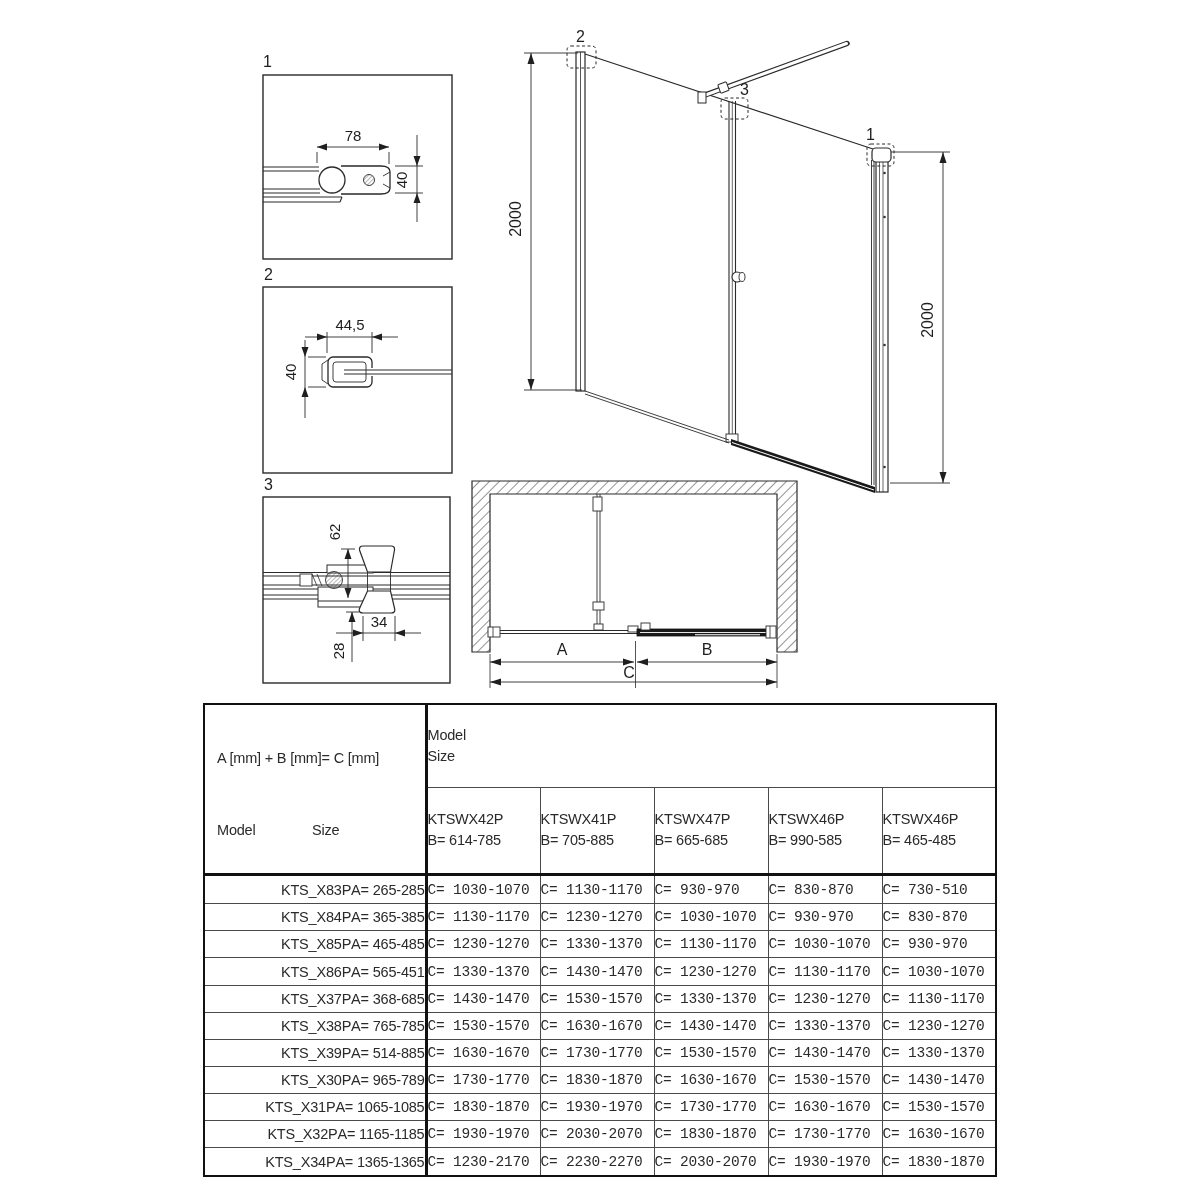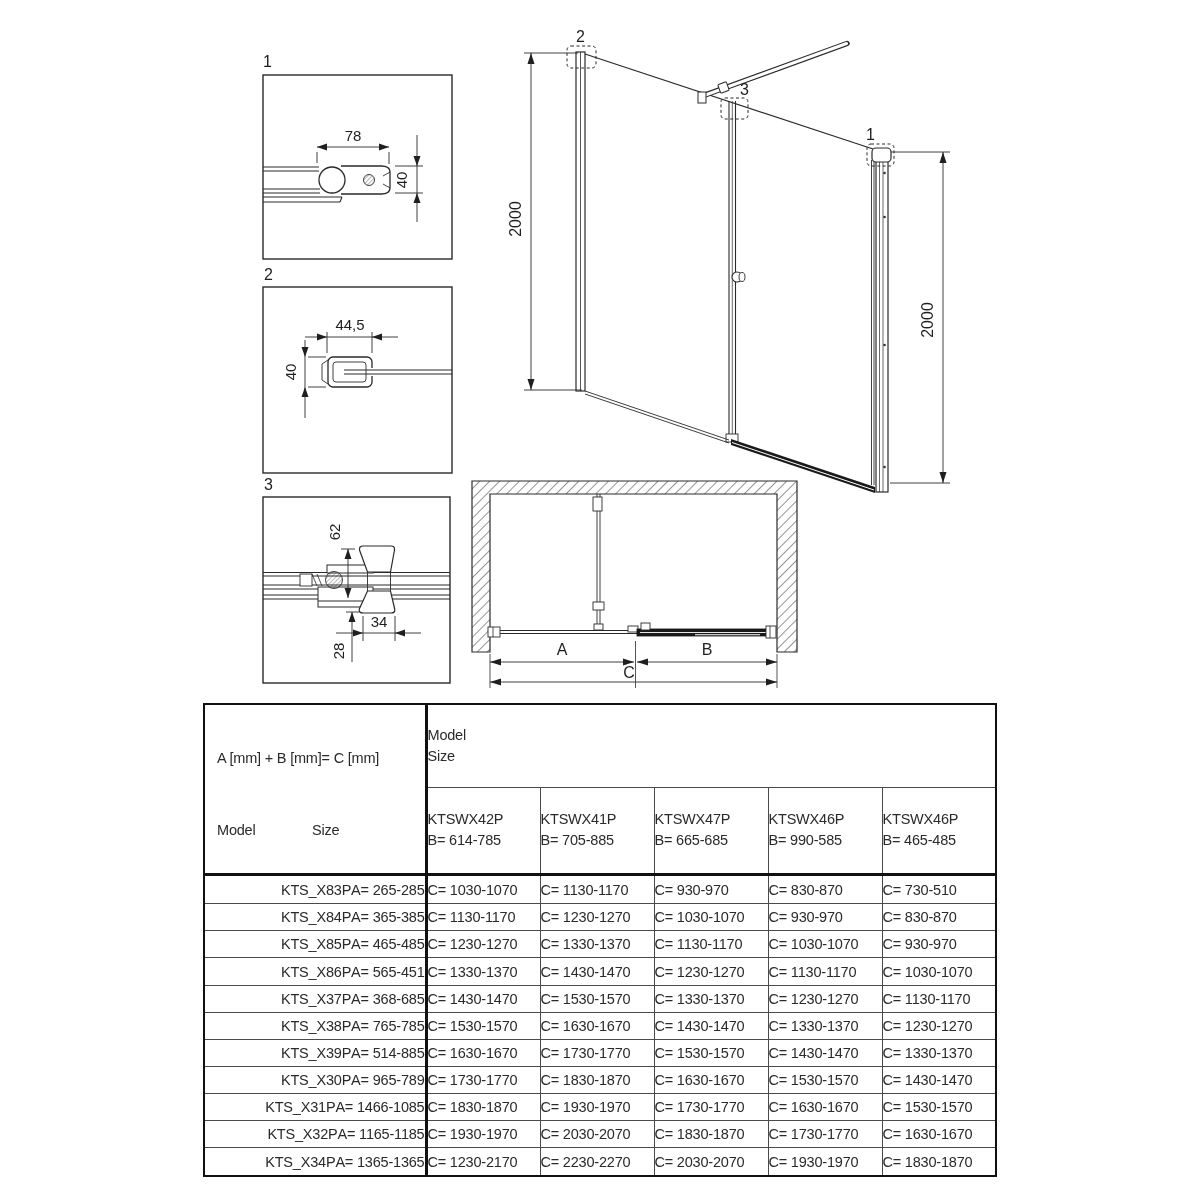--- a/index.html
+++ b/index.html
@@ -20,21 +20,21 @@
                 height:96px;padding:8px 6px 6px 12px;gap:41px;}
   .formula{padding-top:8px;}
   .corner-bottom{display:flex;}
   .corner-bottom .m{width:95px;}
   td.group-head{border-bottom:1px solid #4a4a4a;padding:5px 0 0 10px;line-height:1.45;
                 vertical-align:top;}
   td.col-head{border-bottom:3px solid #111;border-left:1px solid #4a4a4a;
               padding:4px 0 0 8px;line-height:1.5;vertical-align:top;margin-left:44px;}
   td.left-cell{border-right:3px solid #111;border-top:1px solid #4a4a4a;padding-left:14px;text-align:right;}
   td.left-cell .model{display:inline-block;width:88px;}
-  td.c-cell{border-left:1px solid #4a4a4a;border-top:1px solid #4a4a4a;padding-left:8px;}
+  td.c-cell{border-left:1px solid #4a4a4a;border-top:1px solid #4a4a4a;padding-left:8px;font-family:Liberation Mono, monospace;}
 </style>
 </head>
 <body>
 
 <div class="page">
 
 <svg class="drawings" width="1200" height="700" viewBox="0 0 1200 700">
   <defs>
     <pattern id="hatch" width="7" height="7" patternUnits="userSpaceOnUse" patternTransform="rotate(45)">
       <line x1="0" y1="0" x2="0" y2="7" stroke="#3a3a3a" stroke-width="1.1"></line>
@@ -325,21 +325,21 @@
         </tr>
         <tr>
           <td class="left-cell"><span class="model">KTS_X30P</span><span>A= 965-789</span></td>
           <td class="c-cell">C= 1730-1770</td>
           <td class="c-cell">C= 1830-1870</td>
           <td class="c-cell">C= 1630-1670</td>
           <td class="c-cell">C= 1530-1570</td>
           <td class="c-cell">C= 1430-1470</td>
         </tr>
         <tr>
-          <td class="left-cell"><span class="model">KTS_X31P</span><span>A= 1466-1085</span></td>
+          <td class="left-cell"><span class="model">KTS_X31P</span><span>A= 1065-1085</span></td>
           <td class="c-cell">C= 1830-1870</td>
           <td class="c-cell">C= 1930-1970</td>
           <td class="c-cell">C= 1730-1770</td>
           <td class="c-cell">C= 1630-1670</td>
           <td class="c-cell">C= 1530-1570</td>
         </tr>
         <tr>
           <td class="left-cell"><span class="model">KTS_X32P</span><span>A= 1165-1185</span></td>
           <td class="c-cell">C= 1930-1970</td>
           <td class="c-cell">C= 2030-2070</td>

